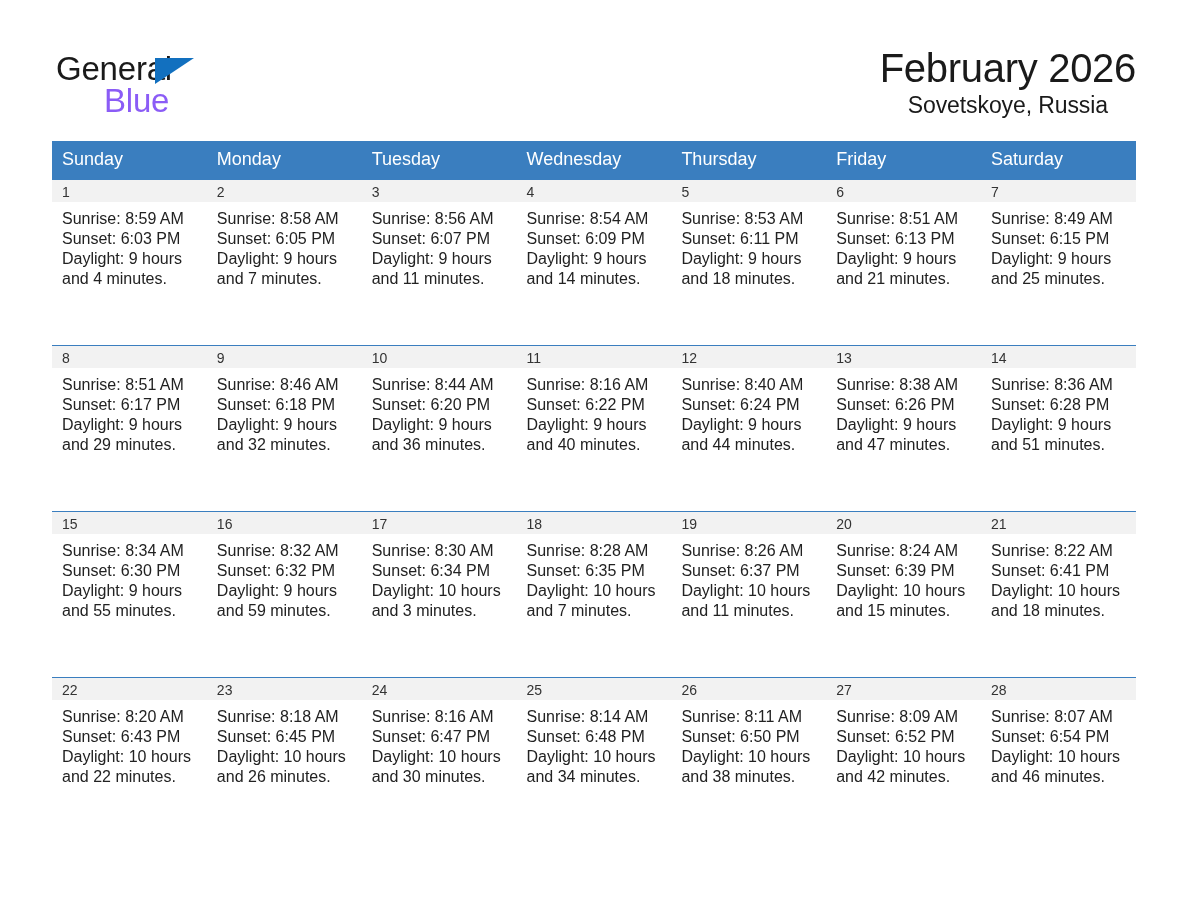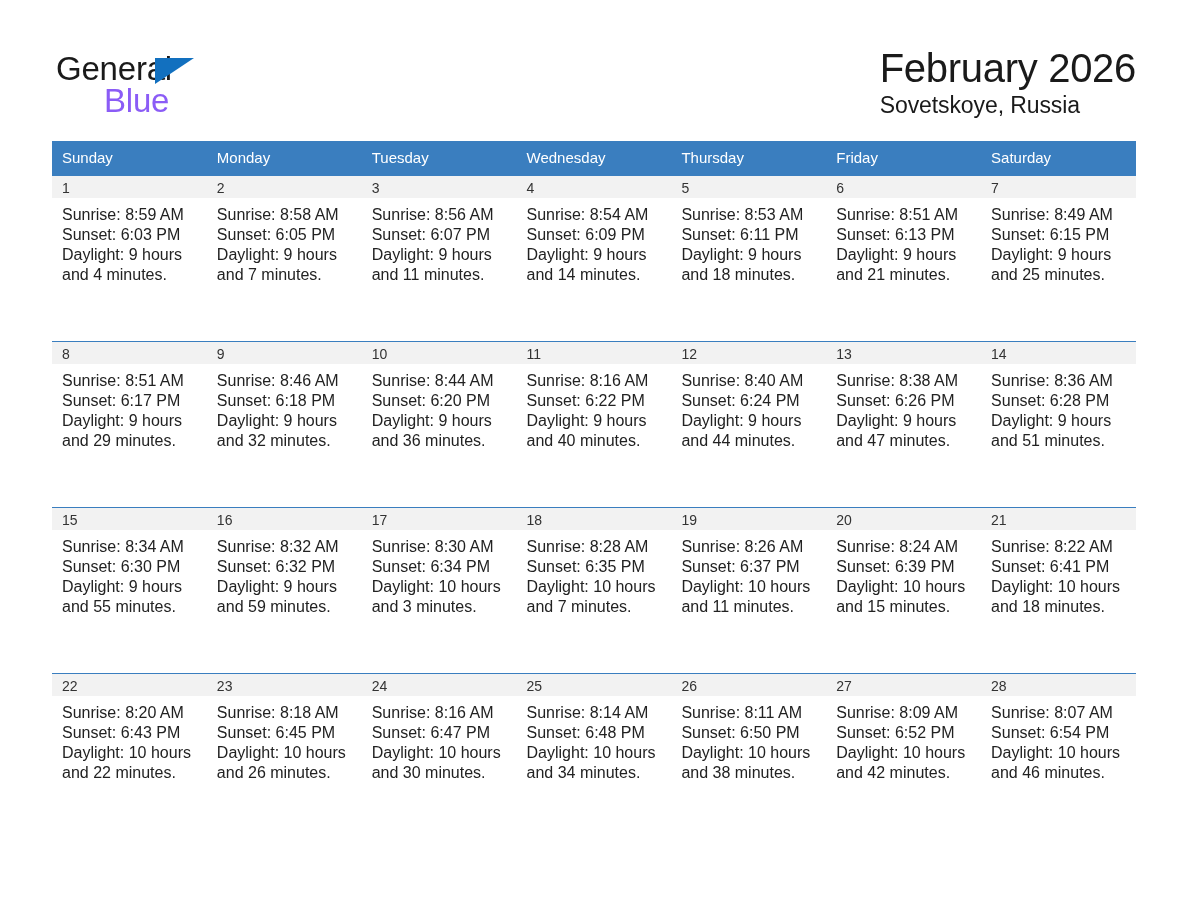--- a/index.html
+++ b/index.html
@@ -52,21 +52,21 @@
   .logo-blue {
     position: absolute;
     left: 48px;
     top: 40px;
     font-size: 33px;
     color: #8b5cf6;
     letter-spacing: -0.2px;
     font-family: "Liberation Sans", sans-serif;
   }
   .title-block {
-    text-align: left;
+    text-align: center;
     padding-top: 2px;
   }
   .cal-title {
     font-size: 40px;
     font-weight: normal;
     color: #1a1a1a;
     line-height: 1.1;
     letter-spacing: -0.3px;
   }
   .cal-subtitle {
@@ -80,21 +80,21 @@
   
   .calendar {
     margin: 22px 52px 0 52px;
     width: 1084px;
     border-collapse: collapse;
     table-layout: fixed;
   }
   .calendar th {
     background: #3a7ebf;
     color: #ffffff;
-    font-size: 15px;
+    font-size: 18px;
     font-weight: normal;
     text-align: left;
     padding: 8px 0 9px 10px;
     height: 33px;
     vertical-align: middle;
   }
   .calendar td {
     vertical-align: top;
     width: 154.85px;
     height: 166px;

